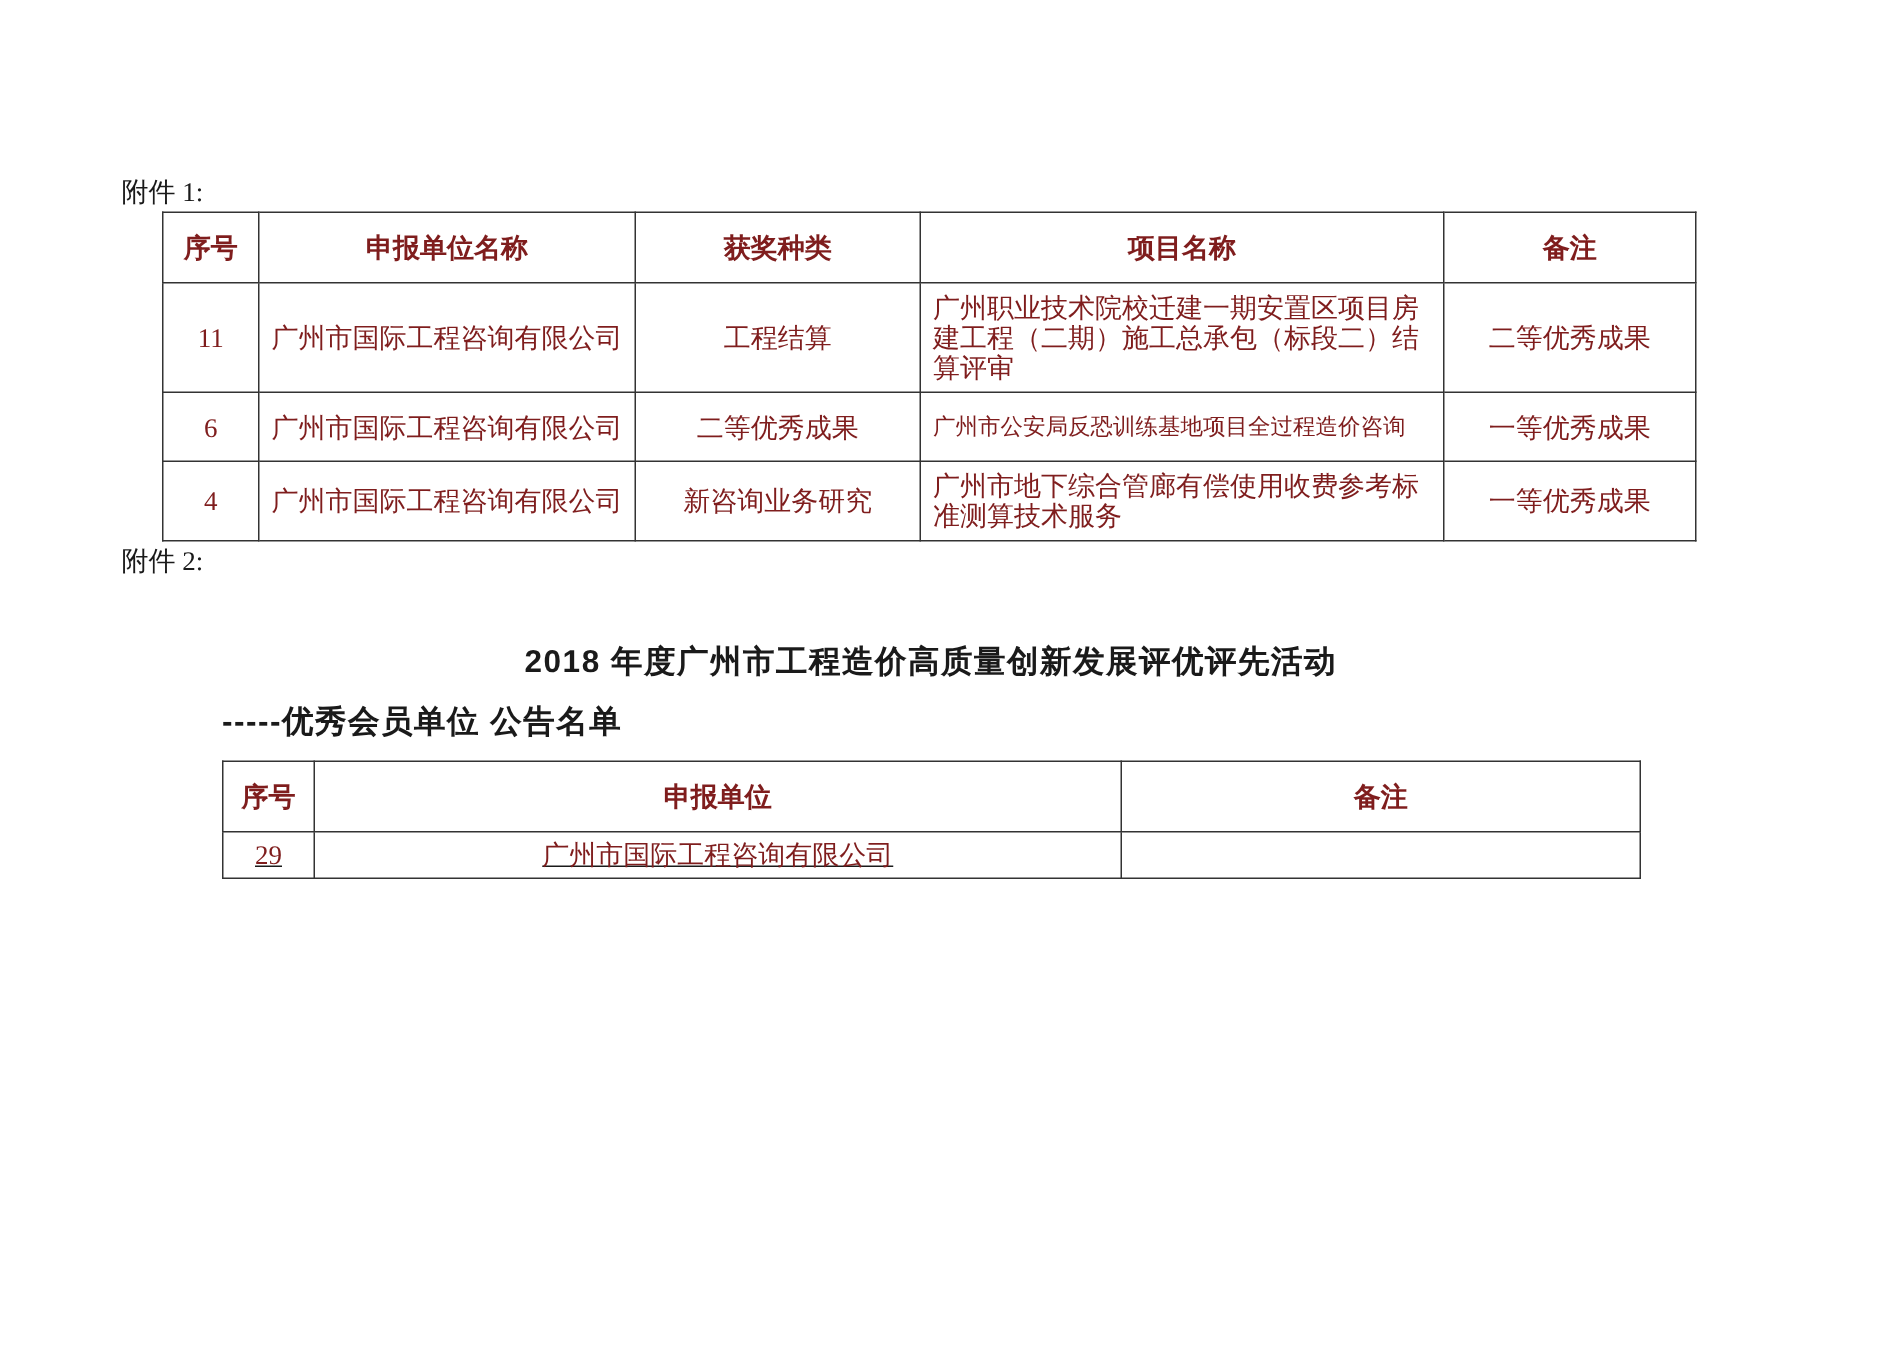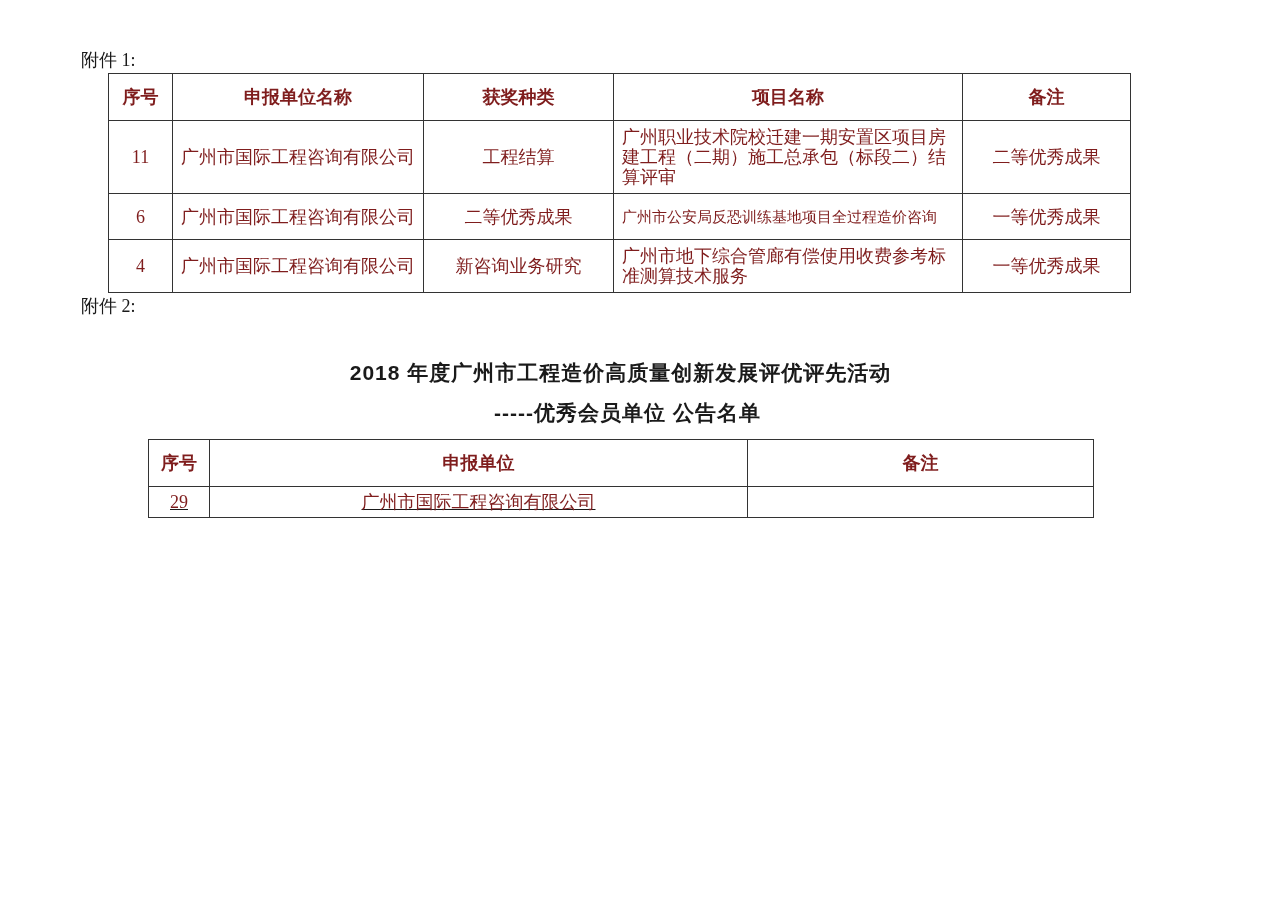--- a/index.html
+++ b/index.html
@@ -9,21 +9,21 @@
   }
   .page {
     position: relative;
     width: 1268px;
     height: 897px;
     background: #ffffff;
     color: #1a1a1a;
     font-family: "Liberation Serif", "DejaVu Serif", serif;
     overflow: hidden;
     box-sizing: border-box;
-    padding-top: 47px;
+    padding-top: 115px;
   }
   .att-label {
     margin-left: 81px;
     font-size: 18px;
     line-height: 26px;
     color: #1a1a1a;
   }
   .doc-title {
     font-family: "Liberation Sans", "DejaVu Sans", sans-serif;
     font-weight: bold;
@@ -38,21 +38,21 @@
     text-align: center;
   }
   .title2 {
     width: 945px;
     margin: 40px 0 0 148px;
     text-align: center;
   }
   .subtitle2 {
     width: 959px;
     margin: 12px 0 0 148px;
-    text-align: center;
+    text-align: left;
   }
   table {
     border-collapse: collapse;
     table-layout: fixed;
     background: #ffffff;
   }
   .t1 { margin-left: 108px; width: 1022px; }
   .t2 { margin-left: 148px; width: 945px; margin-top: 12px; }
   th, td {
     border: 1px solid #333333;

